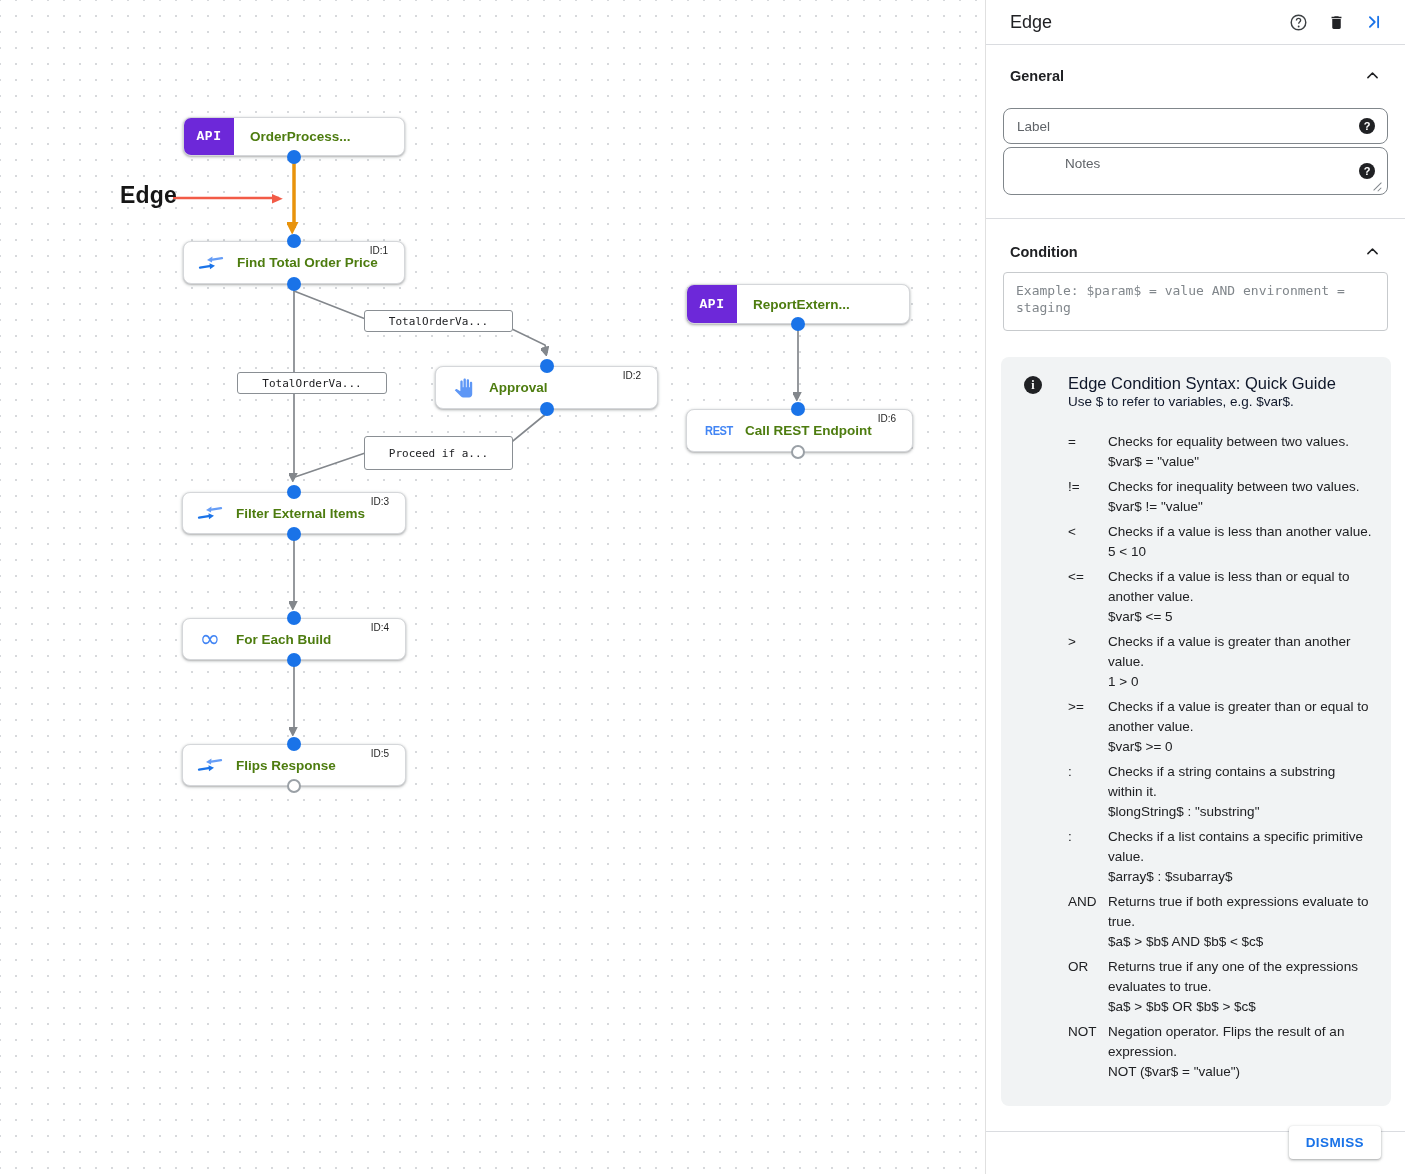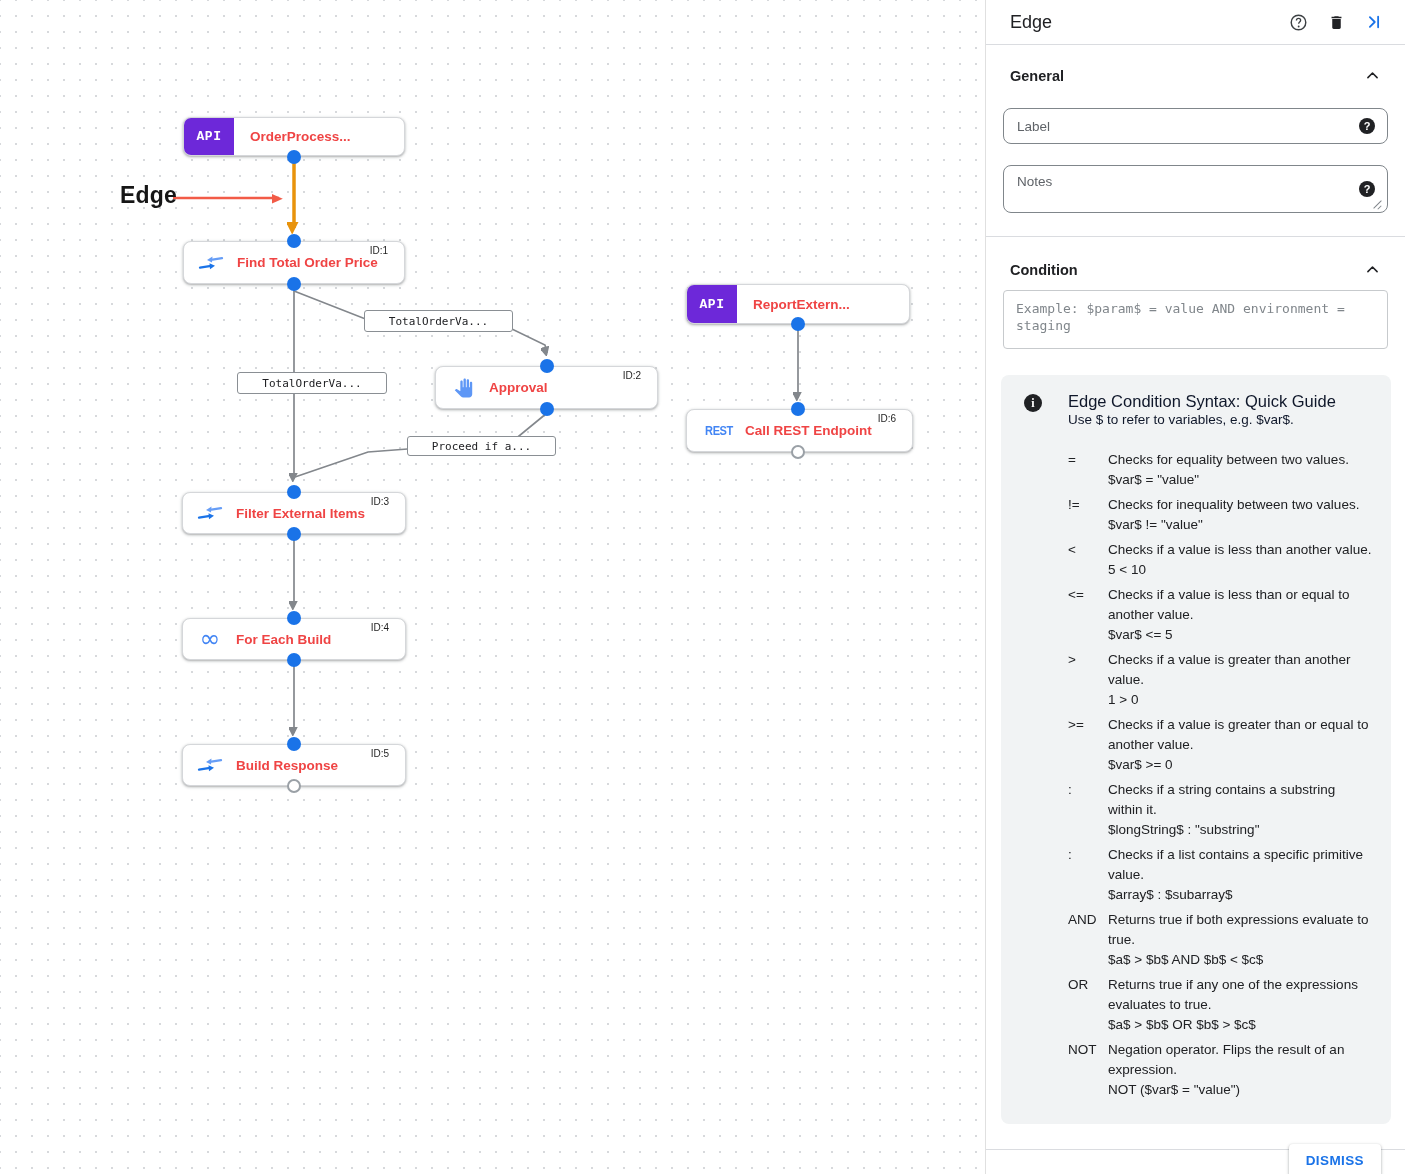--- a/index.html
+++ b/index.html
@@ -10,21 +10,21 @@
   
   .canvas { position:relative; width:985px; height:1174px; flex:0 0 985px;
     background-color:#fff;
     background-image: radial-gradient(circle, #d7d9dc 1.2px, transparent 1.3px);
     background-size:16px 16px; background-position:8px 8px; }
   .edges-svg { position:absolute; left:0; top:0; width:985px; height:1174px; z-index:1; }
 
   .node { position:absolute; background:#fff; border:1px solid #d5d7da; border-radius:8px;
     box-shadow:0 1px 2px rgba(60,64,67,.3), 0 1px 3px 1px rgba(60,64,67,.12);
     display:flex; align-items:center; z-index:3; }
-  .node-title { font-size:13.5px; font-weight:700; color:#ef4444; white-space:nowrap; }
+  .node-title { font-size:13.5px; font-weight:700; color:#4d7c0f; white-space:nowrap; }
   .node-id { position:absolute; top:3px; right:16px; font-size:10px; font-weight:400; color:#1f1f1f; }
 
   .trigger-badge { align-self:stretch; width:50px; flex:0 0 50px; background:#6d28d9;
     border-radius:7px 0 0 7px; display:flex; align-items:center; justify-content:center; }
   .trigger-badge span { color:#fff; font-family:"Liberation Mono", monospace;
     font-size:13px; font-weight:700; letter-spacing:.5px; }
   .trigger-title { padding-left:16px; }
 
   .task-node { padding-left:14px; }
   .task-icon { width:26px; height:22px; margin-right:13px; display:flex;
@@ -62,21 +62,21 @@
   .field { position:relative; border:1px solid #80868b; border-radius:8px; background:#fff; }
   .field input, .field textarea { width:100%; border:none; outline:none; background:transparent;
     font-family:"Liberation Sans", sans-serif; font-size:13.5px; color:#be185d; resize:none; }
   .field input::placeholder, .field textarea::placeholder { color:#5f6368; }
   .help-chip { position:absolute; right:12px; width:16px; height:16px; border-radius:50%;
     background:#202124; color:#fff; font-size:11px; font-weight:700;
     display:flex; align-items:center; justify-content:center; }
   .label-field { height:36px; margin-top:24px; }
   .label-field input { height:34px; padding:0 34px 0 13px; }
   .label-field .help-chip { top:9px; }
-  .notes-field { height:48px; margin-top:21px; }
+  .notes-field { height:48px; margin-top:3px;padding-left:48px; }
   .notes-field textarea { height:46px; padding:8px 34px 0 13px; }
   .notes-field .help-chip { top:15px; }
   .resize-handle { position:absolute; right:3px; bottom:2px; width:12px; height:12px; }
   .resize-handle::before, .resize-handle::after { content:""; position:absolute;
     background:#80868b; height:1px; transform:rotate(-45deg); }
   .resize-handle::before { width:11px; top:6px; left:0; }
   .resize-handle::after { width:5px; top:9px; left:5px; }
 
   .divider { border-top:1px solid #dadce0; margin-top:23px; }
 
@@ -213,42 +213,42 @@
 
     <div class="node task-node" style="left:182px; top:744px; width:224px; height:42px;">
       <div class="task-icon">
         <svg width="26" height="18" viewBox="0 0 26 18">
           <line x1="2" y1="13.6" x2="11.5" y2="12.2" stroke="#1a73e8" stroke-width="2.3" stroke-linecap="round"></line>
           <path d="M11.5,9.2 L17,11.7 L12,15.2 Z" fill="#1a73e8"></path>
           <line x1="24" y1="4.2" x2="14.5" y2="5.6" stroke="#669df6" stroke-width="2.3" stroke-linecap="round"></line>
           <path d="M14.5,2.6 L9,6.1 L14,8.6 Z" fill="#669df6"></path>
         </svg>
       </div>
-      <div class="node-title">Build Response</div>
+      <div class="node-title">Flips Response</div>
       <div class="node-id">ID:5</div>
     </div>
 
     <div class="port" style="left:287px; top:150px;"></div>
     <div class="port" style="left:287px; top:234px;"></div>
     <div class="port" style="left:287px; top:277px;"></div>
     <div class="port" style="left:540px; top:359px;"></div>
     <div class="port" style="left:540px; top:402px;"></div>
     <div class="port" style="left:791px; top:317px;"></div>
     <div class="port" style="left:791px; top:402px;"></div>
     <div class="port open" style="left:791px; top:445px;"></div>
     <div class="port" style="left:287px; top:485px;"></div>
     <div class="port" style="left:287px; top:527px;"></div>
     <div class="port" style="left:287px; top:611px;"></div>
     <div class="port" style="left:287px; top:653px;"></div>
     <div class="port" style="left:287px; top:737px;"></div>
     <div class="port open" style="left:287px; top:779px;"></div>
 
     <div class="edge-label" style="left:364px; top:310px; width:149px; height:22px;">TotalOrderVa...</div>
     <div class="edge-label" style="left:237px; top:372px; width:150px; height:22px;">TotalOrderVa...</div>
-    <div class="edge-label" style="left:364px; top:436px; width:149px; height:20px;margin-left:43px;">Proceed if a...</div>
+    <div class="edge-label" style="left:364px; top:436px; width:149px; height:34px;">Proceed if a...</div>
   </div>
 
   <div class="panel">
 
     <div class="panel-header">
       <div class="panel-title">Edge</div>
       <div class="panel-header-icons">
         <button class="icon-btn">
           <svg width="19" height="19" viewBox="0 0 24 24">
             <circle cx="12" cy="12" r="9.2" fill="none" stroke="#3c4043" stroke-width="1.8"></circle>

